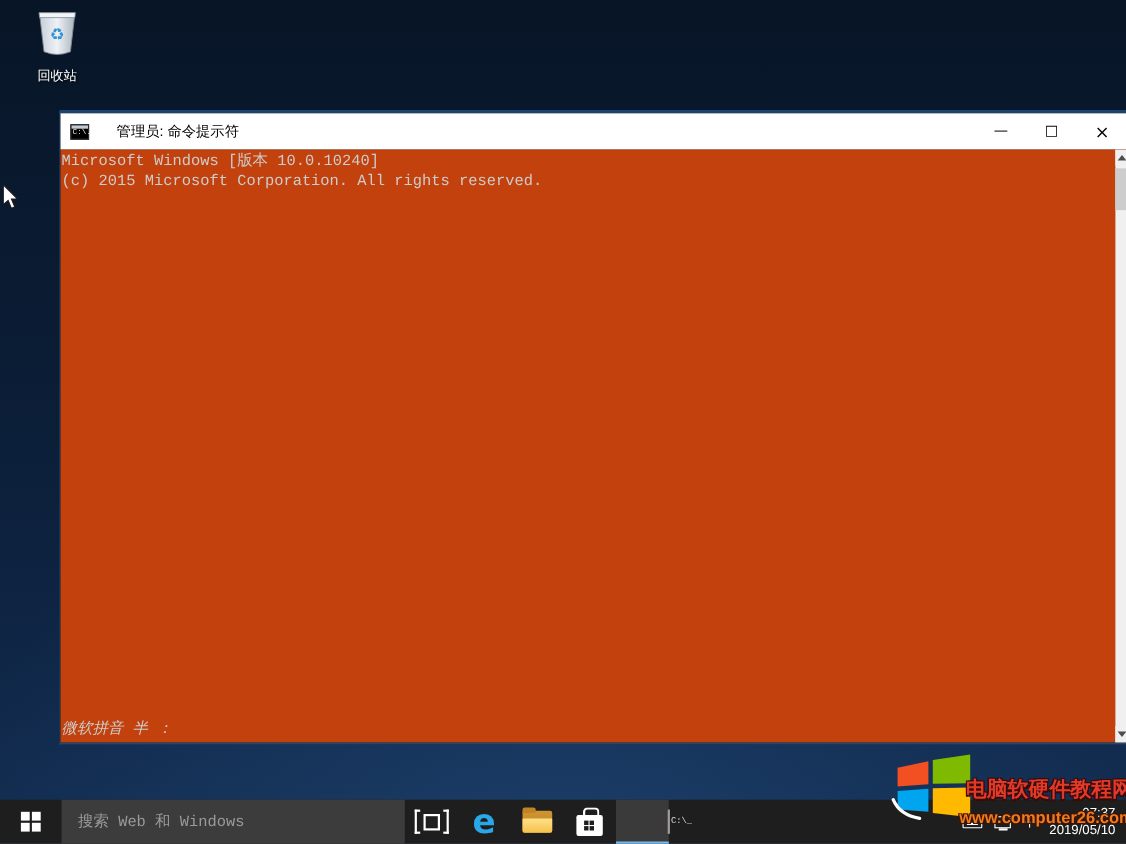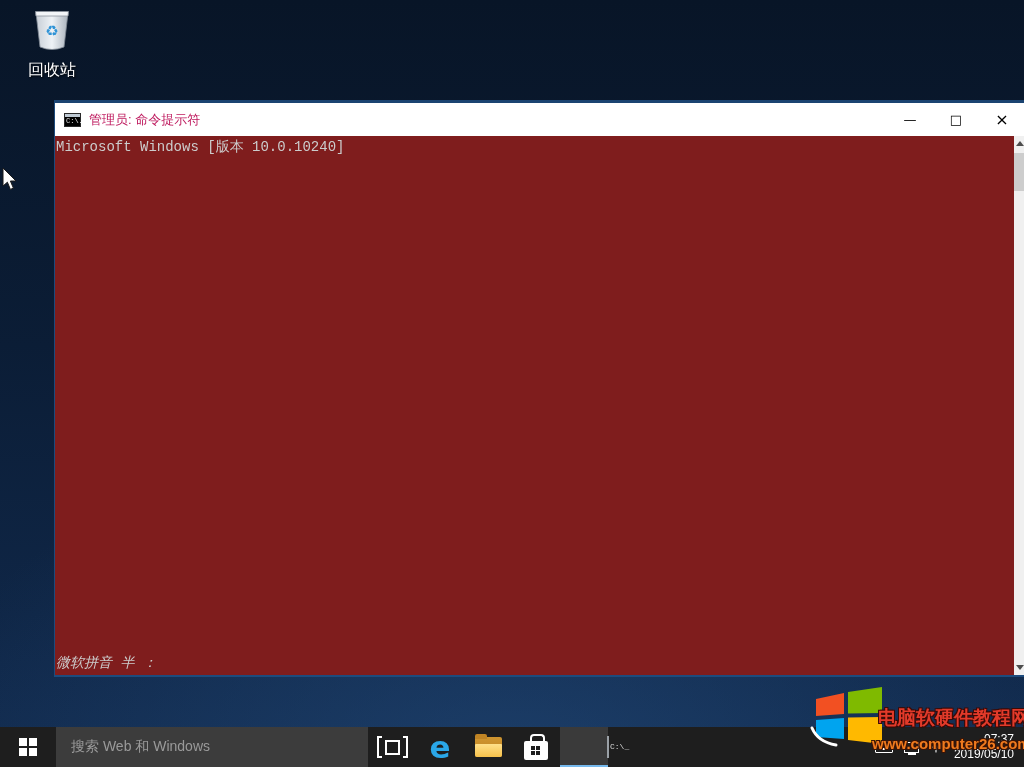--- a/index.html
+++ b/index.html
@@ -8,44 +8,44 @@
   .desktop {
     position:absolute; left:0; top:0; width:1024px; height:767px;
     background:
       radial-gradient(ellipse 980px 560px at 50% 100%, rgba(38,80,130,.50), rgba(16,40,74,0) 62%),
       linear-gradient(180deg,#081527 0%,#0b1d36 45%,#0f2646 80%,#122c50 100%);
   }
 
   
   .desk-icon { position:absolute; left:14px; top:6px; width:76px; text-align:center; cursor:default; }
   .desk-icon .glyph { display:inline-block; }
-  .desk-icon .label { margin-top:2px; color:#fff; font-size:16px; text-shadow:1px 1px 2px #000; }
+  .desk-icon .label { margin-top:2px; color:#fff; font-size:12px; text-shadow:1px 1px 2px #000; }
 
   
   .cursor { position:absolute; left:2px; top:167px; z-index:20; }
 
   
   .cmd-window {
     position:absolute; left:54px; top:100px; width:972px; height:577px;
     background:#000;
     border:1px solid #1d4b7d; border-top:3px solid #1b4471; border-bottom:2px solid #1d4b7d;
     z-index:3;
   }
   .titlebar { height:33px; background:#ffffff; display:flex; align-items:center; padding-left:9px; }
   .cmd-ico { width:17px; height:14px; background:#000; border:1px solid #2a2a2a; position:relative; flex:0 0 auto; }
   .cmd-ico::before { content:""; position:absolute; left:0; top:0; right:0; height:3px; background:#bfcad4; }
   .cmd-ico span { position:absolute; left:1px; top:3px; color:#e8e8e8; font-size:7px; line-height:9px; font-family:"Liberation Mono",monospace; }
-  .titlebar .title { font-size:13px; color:#be185d; margin-left:8px; white-space:nowrap; }
+  .titlebar .title { font-size:13px; color:#000000; margin-left:25px; white-space:nowrap; }
   .controls { margin-left:auto; display:flex; height:100%; }
   .controls .wbtn { width:46px; height:100%; background:none; border:none; font-size:13px; color:#000;
                     display:flex; align-items:center; justify-content:center; font-family:"DejaVu Sans",sans-serif; }
   .controls .wbtn.close { font-size:16px; }
 
   .console {
-    position:relative; width:100%; height:539px; background:#7f1d1d;
+    position:relative; width:100%; height:539px; background:#c2410c;
     font-family:"Liberation Mono","DejaVu Sans Mono",monospace;
     font-size:14px; line-height:18px; color:#cccccc;
     padding:2px 14px 0 1px; overflow:hidden;
   }
   .console .line { height:18px; white-space:pre; }
   .ime-line { position:absolute; left:1px; bottom:3px; font-size:14px; color:#cccccc; white-space:pre;font-style:italic; }
 
   
   .scrollbar { position:absolute; right:0; top:0; width:11px; height:539px; background:#f0f0f0; }
   .sb-btn { position:absolute; left:0; width:11px; height:15px; background:#f0f0f0; display:flex; align-items:center; justify-content:center; }
@@ -54,21 +54,21 @@
   .sb-down::after{ content:""; border-left:4px solid transparent; border-right:4px solid transparent; border-top:5px solid #4d4d4d; }
   .sb-thumb { position:absolute; left:0; top:17px; width:11px; height:38px; background:#cdcdcd; }
 
   
   .taskbar { position:absolute; left:0; bottom:0; width:1024px; height:40px; background:#1e1e1e; display:flex; z-index:5; }
   .tb-btn { display:flex; align-items:center; justify-content:center; height:40px; background:transparent; border:none; }
   .start-btn { width:56px; }
   .start-logo { width:18px; height:18px; display:grid; grid-template-columns:8px 8px; grid-template-rows:8px 8px; gap:2px; }
   .start-logo i { background:#fff; }
   .search-box { width:312px; height:40px; background:#3c3c3c; display:flex; align-items:center; padding-left:15px; }
-  .search-box .ph { color:#9a9a9a; font-size:14px; }
+  .search-box .ph { color:#9a9a9a; font-size:14px;font-family:Liberation Mono, monospace; }
   .task-icons { display:flex; }
   .task-icons .tb-btn { width:48px; }
   .tb-btn.active { background:#3a3a3a; box-shadow:inset 0 -2px 0 #76b9ed; }
 
   
   .tv { display:flex; align-items:center; }
   .tv .br { width:5px; height:22px; }
   .tv .br.l { border-left:2px solid #fff; border-top:2px solid #fff; border-bottom:2px solid #fff; margin-right:3px; }
   .tv .br.r { border-right:2px solid #fff; border-top:2px solid #fff; border-bottom:2px solid #fff; margin-left:3px; }
   .tv .rect { width:15px; height:15px; border:2px solid #fff; }
@@ -146,20 +146,21 @@
         </span>
       <span class="title">管理员: 命令提示符</span>
       <span class="controls">
         <button class="wbtn">—</button>
         <button class="wbtn">□</button>
         <button class="wbtn close">×</button>
       </span>
     </div>
     <div class="console">
       <div class="line">Microsoft Windows [版本 10.0.10240]</div>
+      <div class="line">(c) 2015 Microsoft Corporation. All rights reserved.</div>
       <div class="line"></div>
       <div class="ime-line">微软拼音 半 ：</div>
       <div class="scrollbar">
         <div class="sb-btn sb-up"></div>
         <div class="sb-thumb"></div>
         <div class="sb-btn sb-down"></div>
       </div>
     </div>
   </div>
 

